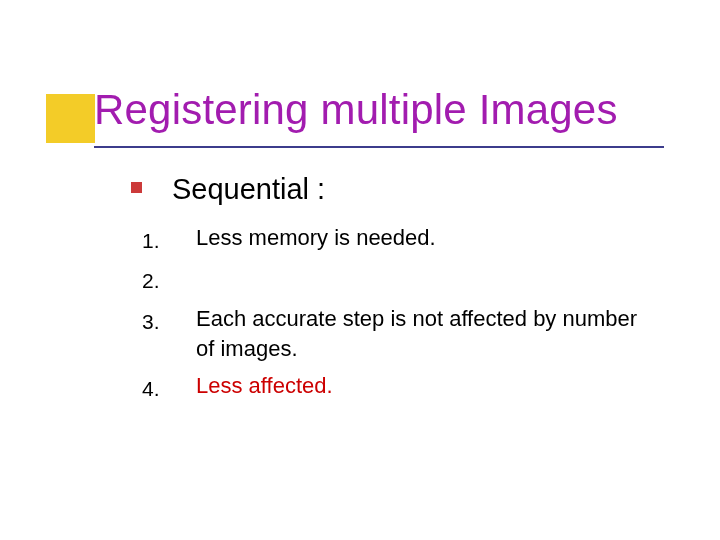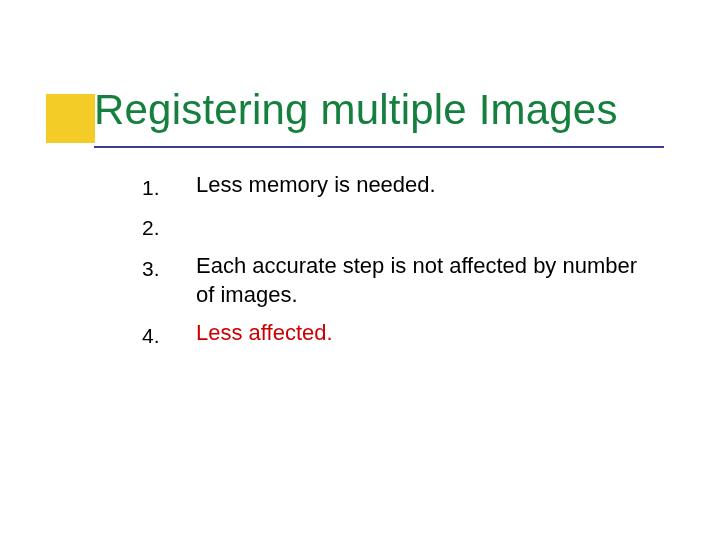--- a/index.html
+++ b/index.html
@@ -25,21 +25,21 @@
     height: 49px;
     background: #f3cc28;
     z-index: 0;
   }
   .title {
     position: absolute;
     left: 94px;
     top: 86px;
     font-family: Verdana, Geneva, sans-serif;
     font-size: 42px;
-    color: #15803d;
+    color: #a21caf;
     z-index: 1;
     letter-spacing: 0.2px;
   }
   .rule {
     position: absolute;
     left: 94px;
     top: 146px;
     width: 570px;
     height: 2px;
     background: #3c3c8c;
@@ -105,20 +105,26 @@
 <div class="slide">
 
   <div class="accent-box"></div>
 
   <div class="title">Registering multiple Images</div>
 
   <div class="rule"></div>
 
   <div class="body">
 
+    <div class="row topic">
+      <div class="bullet-cell">
+        <div class="square-bullet"></div>
+      </div>
+      <div class="topic-text">Sequential :</div>
+    </div>
 
     <div class="row item">
       <div class="num-cell">1.</div>
       <div class="item-text">Less memory is needed.</div>
     </div>
 
     <div class="row item">
       <div class="num-cell">2.</div>
     </div>
 

